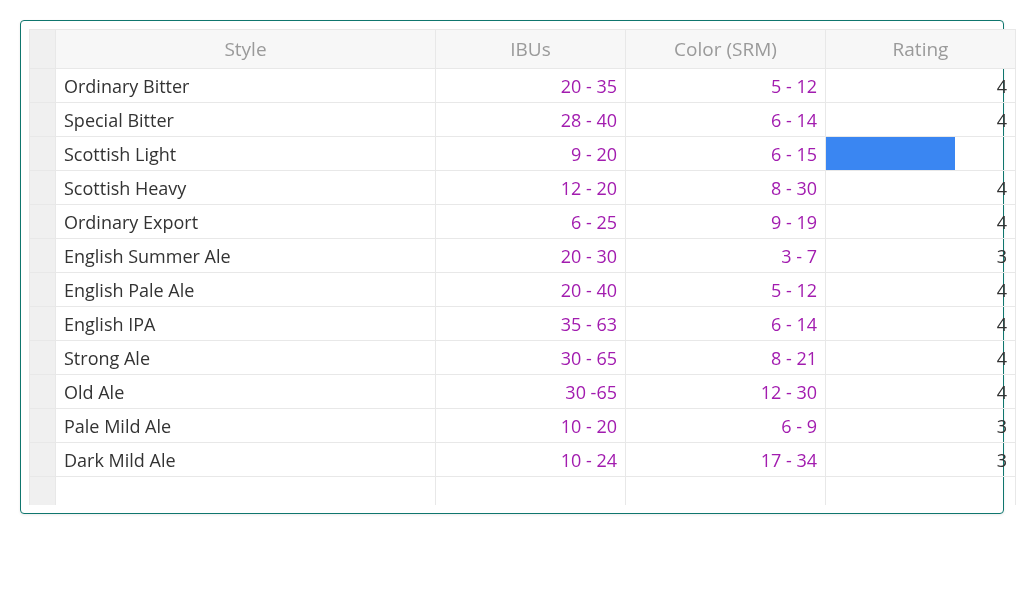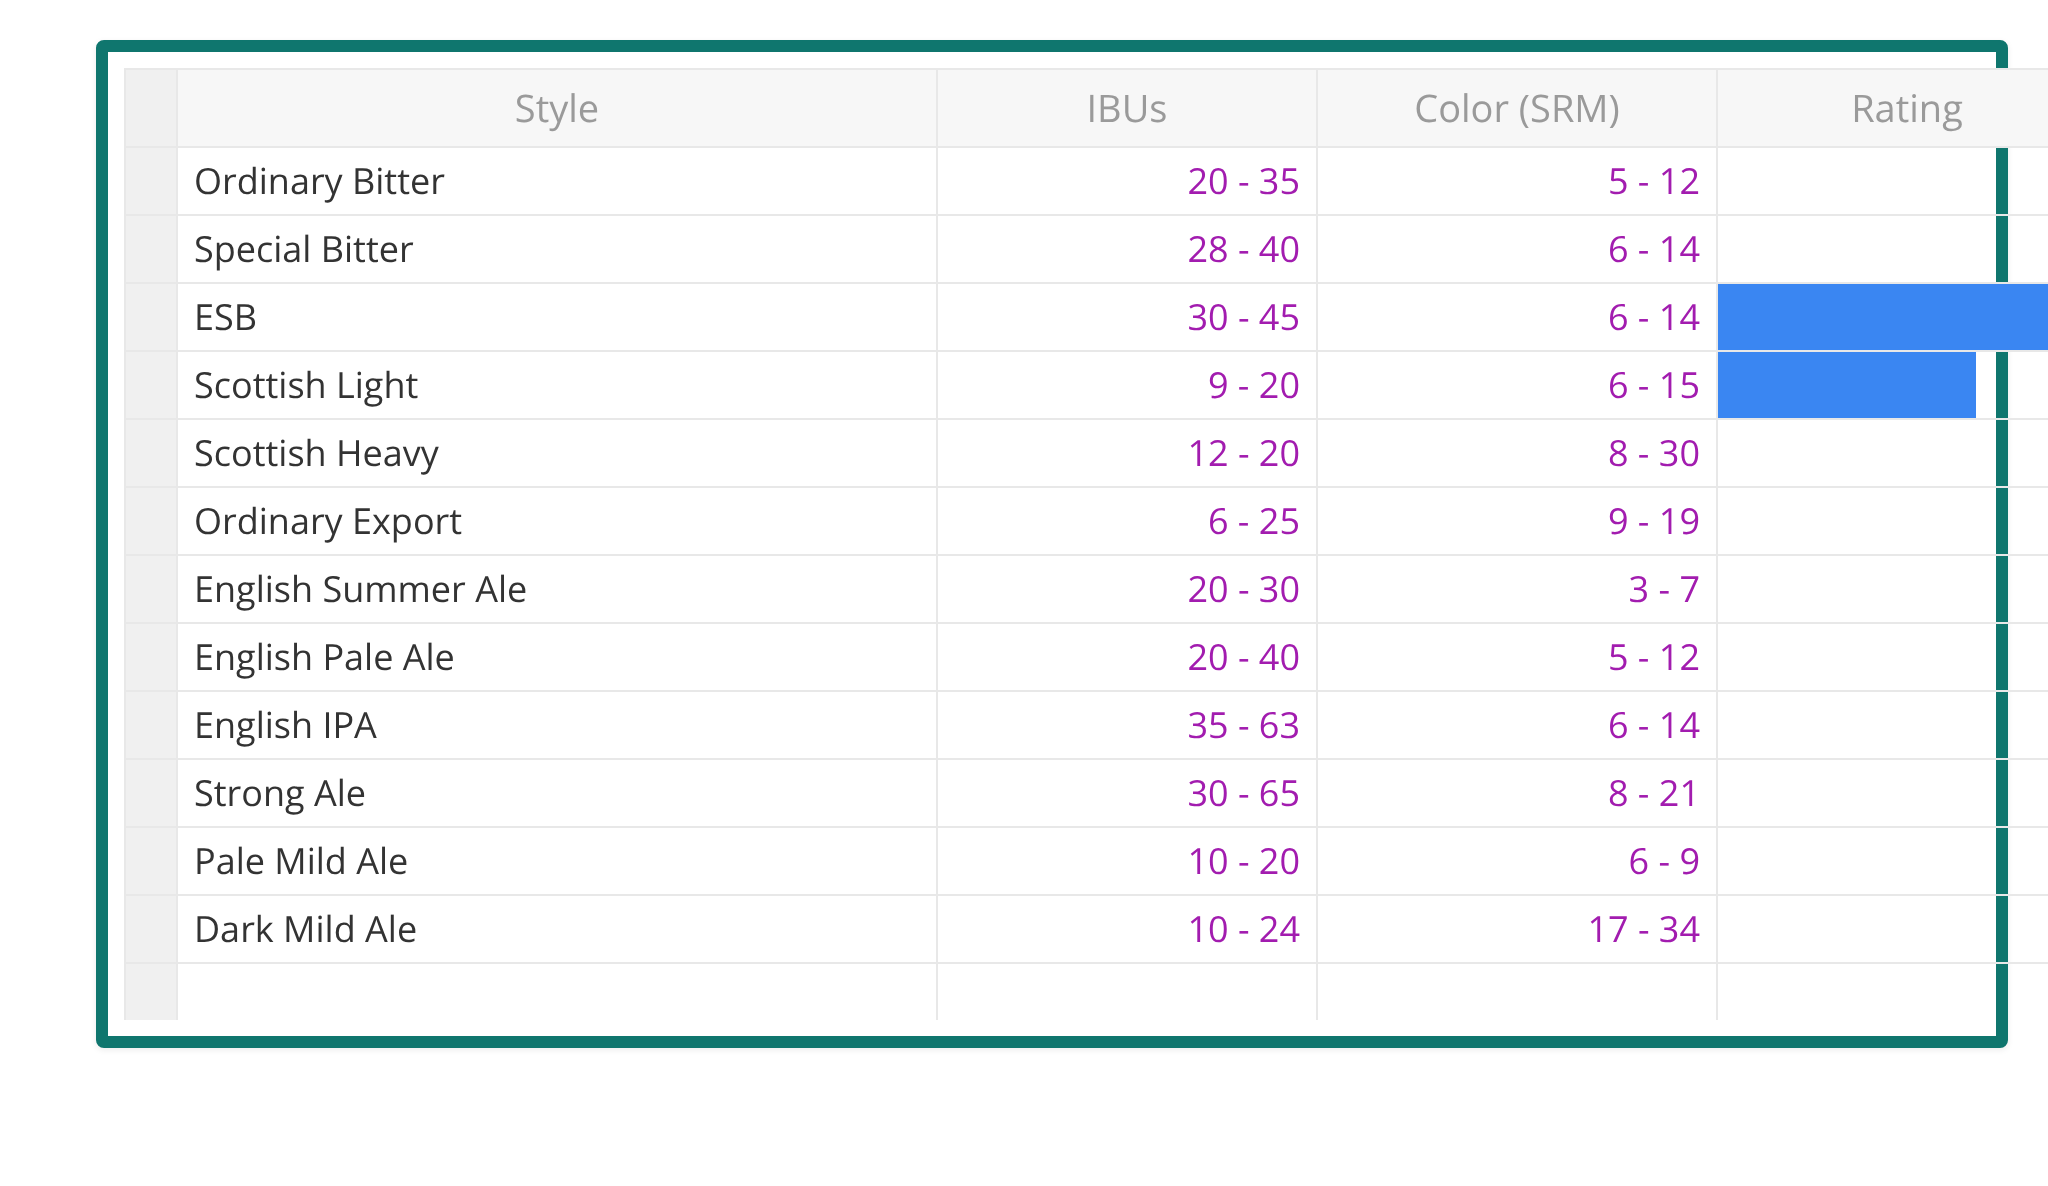--- a/index.html
+++ b/index.html
@@ -7,26 +7,25 @@
       padding: 0;
       box-sizing: border-box;
     }
     body {
       font-family: -apple-system, BlinkMacSystemFont, "Segoe UI", "Open Sans", "Helvetica Neue", sans-serif;
       background: #fff;
       padding: 20px;
       width: 1024px;
     }
     .container {
-      border: 6px solid #0f766e;
+      border: 1px solid #0f766e;
       border-radius: 4px;
       padding: 8px;
       box-shadow: 0 1px 3px rgba(0,0,0,0.08);
       background: #fff;
-      margin-left: 28px;
     }
     table {
       width: 100%;
       border-collapse: collapse;
       table-layout: fixed;
     }
     th, td {
       border: 1px solid #e8e8e8;
       height: 34px;
       vertical-align: middle;
@@ -116,29 +115,20 @@
         </tr>
         <tr>
           <td class="rownum"></td>
           <td class="style-cell">Special Bitter</td>
           <td class="ibus-cell">28 - 40</td>
           <td class="color-cell">6 - 14</td>
           <td class="rating-cell">4</td>
         </tr>
         <tr>
           <td class="rownum"></td>
-          <td class="style-cell">ESB</td>
-          <td class="ibus-cell">30 - 45</td>
-          <td class="color-cell">6 - 14</td>
-          <td class="rating-cell bar">
-            <span class="bar-fill" style="width: 100%;"></span>
-          </td>
-        </tr>
-        <tr>
-          <td class="rownum"></td>
           <td class="style-cell">Scottish Light</td>
           <td class="ibus-cell">9 - 20</td>
           <td class="color-cell">6 - 15</td>
           <td class="rating-cell bar">
             <span class="bar-fill" style="width: 68%;"></span>
           </td>
         </tr>
         <tr>
           <td class="rownum"></td>
           <td class="style-cell">Scottish Heavy</td>
@@ -176,20 +166,27 @@
         </tr>
         <tr>
           <td class="rownum"></td>
           <td class="style-cell">Strong Ale</td>
           <td class="ibus-cell">30 - 65</td>
           <td class="color-cell">8 - 21</td>
           <td class="rating-cell">4</td>
         </tr>
         <tr>
           <td class="rownum"></td>
+          <td class="style-cell">Old Ale</td>
+          <td class="ibus-cell">30 -65</td>
+          <td class="color-cell">12 - 30</td>
+          <td class="rating-cell">4</td>
+        </tr>
+        <tr>
+          <td class="rownum"></td>
           <td class="style-cell">Pale Mild Ale</td>
           <td class="ibus-cell">10 - 20</td>
           <td class="color-cell">6 - 9</td>
           <td class="rating-cell">3</td>
         </tr>
         <tr>
           <td class="rownum"></td>
           <td class="style-cell">Dark Mild Ale</td>
           <td class="ibus-cell">10 - 24</td>
           <td class="color-cell">17 - 34</td>

